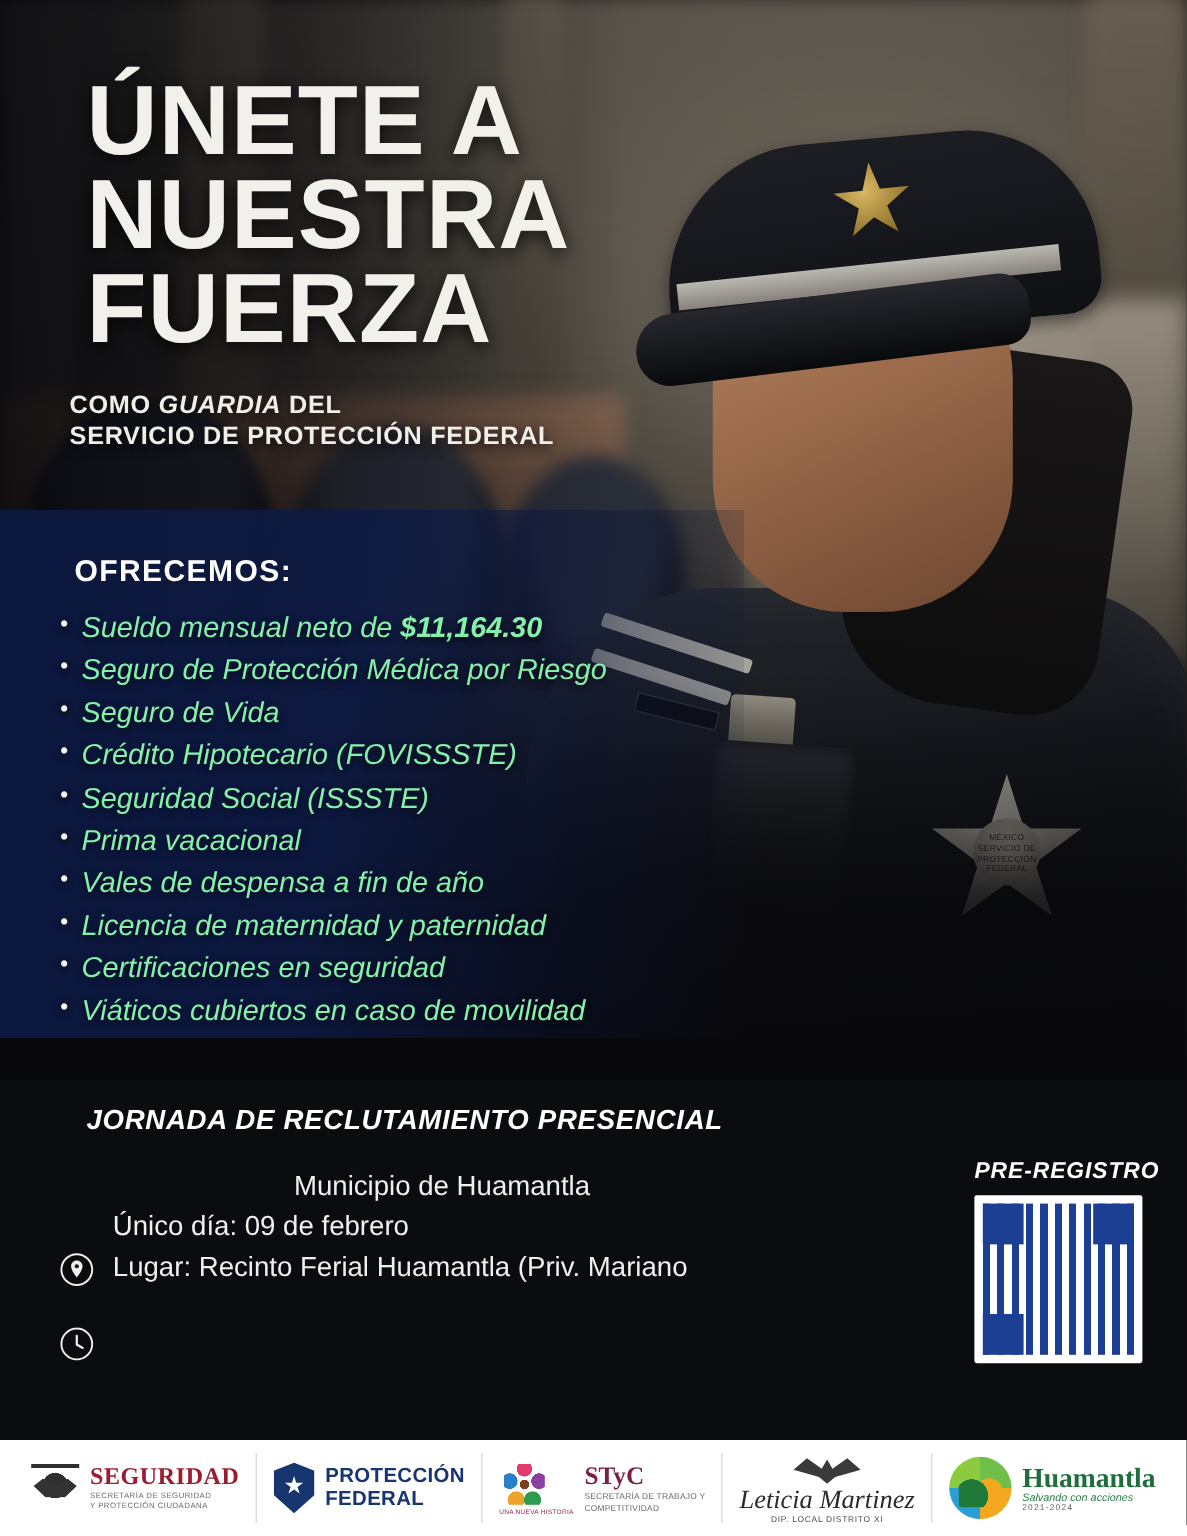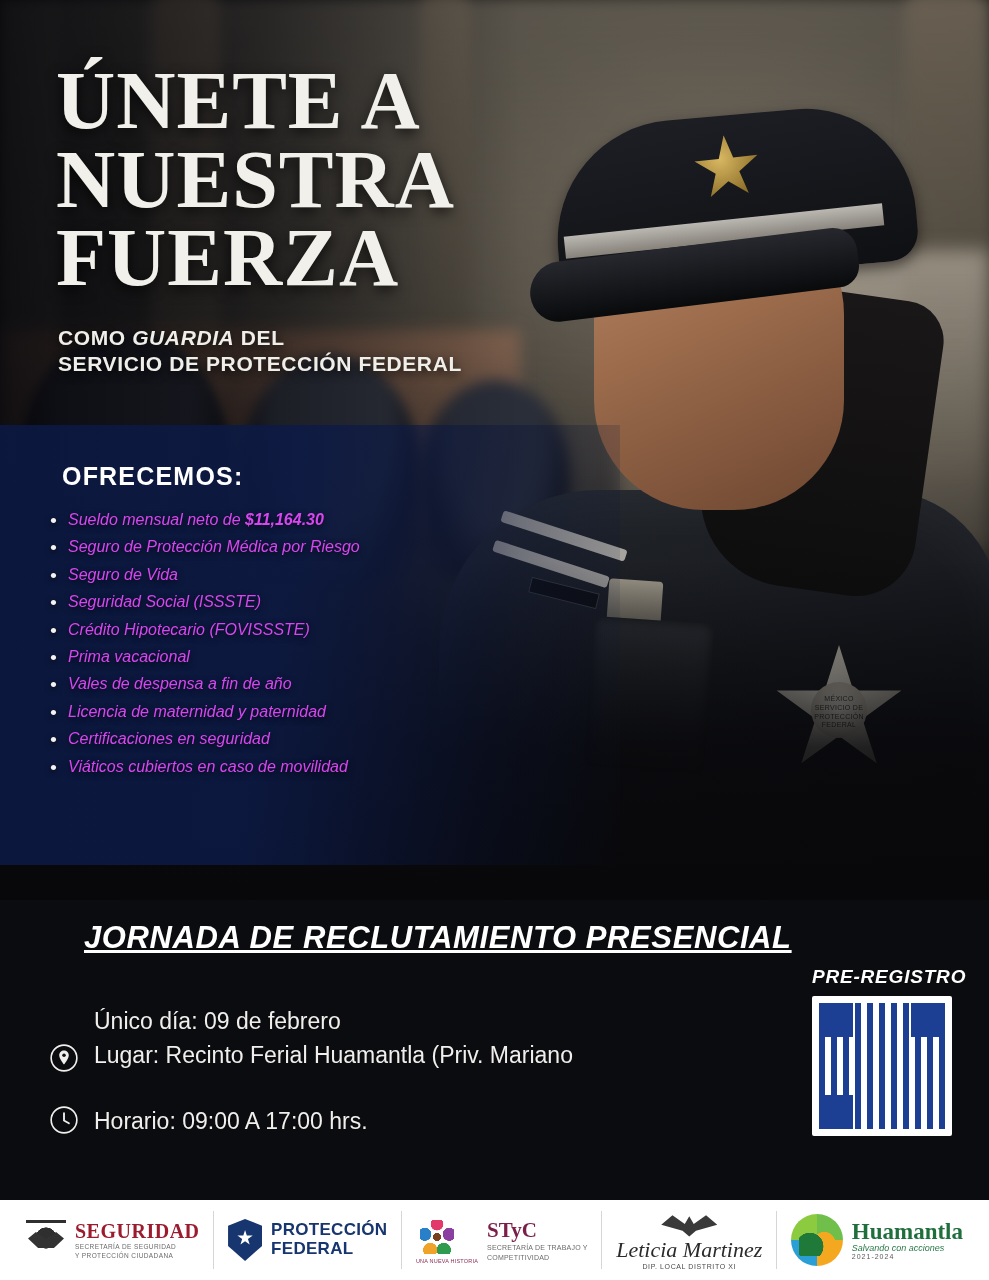--- a/index.html
+++ b/index.html
@@ -162,23 +162,23 @@
   }
 
   
   .blue-panel {
     position: absolute; left: 0; top: 425px; width: 620px; height: 440px;
     background: linear-gradient(100deg, rgba(11,24,64,.93) 0%, rgba(12,26,70,.85) 45%, rgba(10,20,55,.35) 78%, rgba(10,18,48,0) 100%);
   }
 
   
   .headline {
-    position: absolute; left: 56px; top: 62px; width: 560px;
+    position: absolute; left: 72px; top: 62px; width: 560px;
     color: #f2f0ea;
-    font-family: Liberation Serif, serif;
+    font-family: Liberation Sans, sans-serif;
     font-weight: bold;
     font-size: 82px;
     line-height: .96;
     letter-spacing: 1px;
     text-shadow: 0 4px 14px rgba(0,0,0,.75);
   }
   .headline .ln { display: block; }
   .subhead {
     position: absolute; left: 58px; top: 325px; width: 560px;
     color: #f0eee8;
@@ -193,41 +193,40 @@
   
   .offer-title {
     position: absolute; left: 62px; top: 462px;
     color: #fff; font-size: 25px; font-weight: bold; letter-spacing: 1.2px;
   }
   .offer-list {
     position: absolute; left: 46px; top: 512px; width: 560px;
     list-style: none;
   }
   .offer-list li {
-    color: #d946ef;
-    font-size: 16px;
+    color: #86efac;
+    font-size: 24px;
     font-style: italic;
     line-height: 1.0;
     padding: 0 0 11.4px 22px;
     position: relative;
     text-shadow: 0 2px 6px rgba(0,0,0,.7);
   }
   .offer-list li::before {
     content: "•";
     position: absolute; left: 4px; top: -1px;
     font-size: 19px; color: #f4f3ef;
   }
   .offer-list li b { font-weight: bold; font-style: italic; }
 
   
   .event-title {
-    position: absolute; left: 84px; top: 920px;
-    color: #ffffff; font-size: 31px; font-weight: bold; font-style: italic;
+    position: absolute; left: 72px; top: 920px;
+    color: #ffffff; font-size: 23px; font-weight: bold; font-style: italic;
     letter-spacing: .6px;
-    text-decoration: underline;
   }
   .event-city {
     position: absolute; left: 245px; top: 975px;
     color: #f0efec; font-size: 23px;
   }
   .event-day {
     position: absolute; left: 94px; top: 1008px;
     color: #f0efec; font-size: 23px;
   }
   .event-place {
@@ -402,46 +401,46 @@
   <div class="subhead">
     <span>COMO </span><em>GUARDIA</em><span> DEL</span><br>
     <span>SERVICIO DE PROTECCIÓN FEDERAL</span>
   </div>
 
   <div class="offer-title">OFRECEMOS:</div>
   <ul class="offer-list">
     <li><span>Sueldo mensual neto de </span><b>$11,164.30</b></li>
     <li><span>Seguro de Protección Médica por Riesgo</span></li>
     <li><span>Seguro de Vida</span></li>
+    <li><span>Crédito Hipotecario (FOVISSSTE)</span></li>
     <li><span>Seguridad Social (ISSSTE)</span></li>
-    <li><span>Crédito Hipotecario (FOVISSSTE)</span></li>
     <li><span>Prima vacacional</span></li>
     <li><span>Vales de despensa a fin de año</span></li>
     <li><span>Licencia de maternidad y paternidad</span></li>
     <li><span>Certificaciones en seguridad</span></li>
     <li><span>Viáticos cubiertos en caso de movilidad</span></li>
   </ul>
 
   <div class="event-title">JORNADA DE RECLUTAMIENTO  PRESENCIAL</div>
+  <div class="event-city">Municipio de Huamantla</div>
   <div class="event-day">Único día: 09 de febrero</div>
 
   <svg class="pin-icon" viewBox="0 0 24 24">
     <circle cx="12" cy="12" r="11" fill="none" stroke="#f0efec" stroke-width="1.4"></circle>
     <path d="M12 5.5c-2.3 0-4.1 1.8-4.1 4.1 0 3.1 4.1 8 4.1 8s4.1-4.9 4.1-8c0-2.3-1.8-4.1-4.1-4.1z" fill="#f0efec"></path>
     <circle cx="12" cy="9.6" r="1.5" fill="#111"></circle>
   </svg>
   <div class="event-place">
     <span>Lugar: Recinto Ferial Huamantla (Priv. Mariano</span><br>
   </div>
 
   <svg class="clock-icon" viewBox="0 0 24 24">
     <circle cx="12" cy="12" r="11" fill="none" stroke="#f0efec" stroke-width="1.4"></circle>
     <path d="M12 6.2v6.2l4.2 2.4" fill="none" stroke="#f0efec" stroke-width="1.6" stroke-linecap="round"></path>
   </svg>
-  <div class="event-hours">Horario: 09:00 A 17:00 hrs.</div>
 
   <div class="prereg-label">PRE-REGISTRO</div>
   <div class="qr-wrap">
     <div class="qr"></div>
   </div>
 
   <div class="footer">
 
     <div class="logo">
       <div class="eagle"></div>

